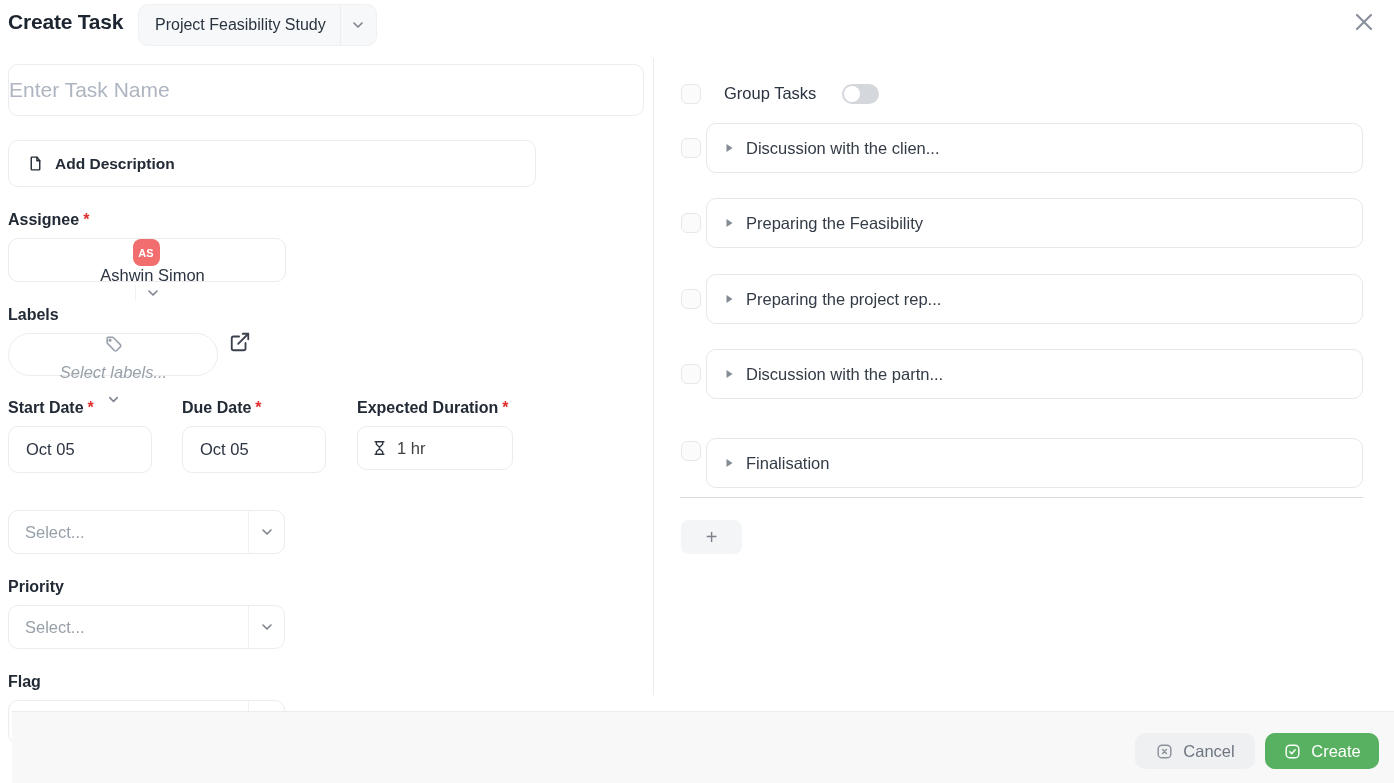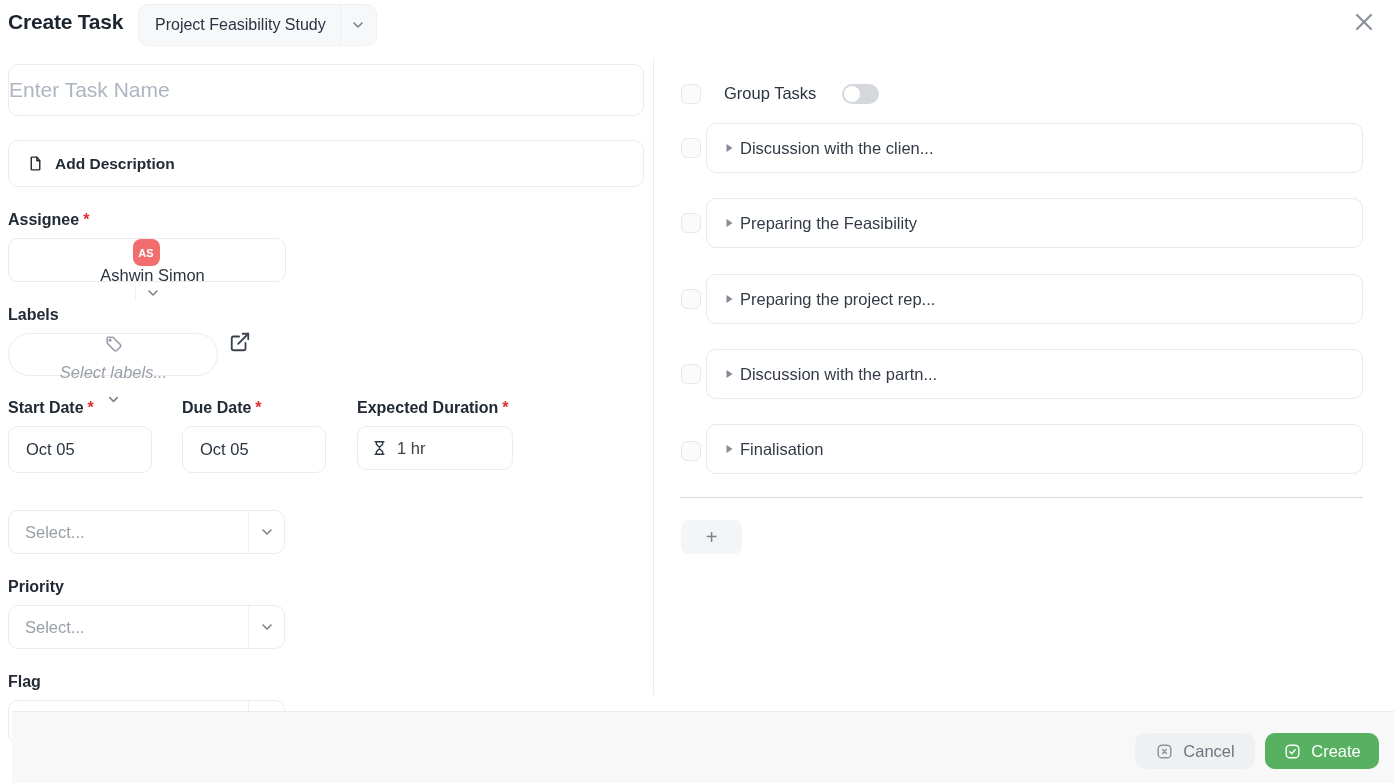--- a/index.html
+++ b/index.html
@@ -29,21 +29,21 @@
   .placeholder-text { color:#98a0aa; font-size:16.5px; }
 
   
   .task-name-input {
     left:8px; top:64px; width:636px; height:52px;
     border:1px solid #ececee; border-radius:10px; padding:0 0;
     font-family:"Liberation Sans", sans-serif;
     font-size:21px; color:#2a3039; outline:none;
   }
   .task-name-input::placeholder { color:#aeb5c0; opacity:1; }
-  .add-desc { left:8px; top:140px; width:636px; height:47px; display:flex; align-items:center; gap:11px; padding-left:18px; cursor:pointer; }
+  .add-desc { left:8px; top:140px; width:528px; height:47px; display:flex; align-items:center; gap:11px; padding-left:18px; cursor:pointer; }
   .add-desc span { font-size:15.5px; font-weight:700; color:#232b36; }
 
   .assignee-label { left:8px; top:211px; }
   .assignee-select { left:8px; top:238px; width:278px; height:44px; display:flex; align-items:center; padding-left:11px; cursor:pointer;flex-direction:column; }
   .avatar {
     width:27px; height:27px; border-radius:8px; background:#f26d6d;
     color:#fff; font-size:11px; font-weight:700;
     display:flex; align-items:center; justify-content:center; margin-right:13px; flex:none;
   }
   .assignee-name { font-size:16.5px; color:#2b3440; flex:1; }
@@ -82,21 +82,21 @@
     background:#fbfbfc; border:1px solid #e7e8ea; cursor:pointer;
   }
   .group-row-cb { left:681px; top:84px; }
   .group-label { left:724px; top:84px; font-size:16.5px; color:#2a3340; }
   .toggle { left:842px; top:84px; width:37px; height:20px; border-radius:10px; background:#d4d7dc; cursor:pointer; }
   .toggle .knob { position:absolute; left:2px; top:2px; width:16px; height:16px; border-radius:50%; background:#ffffff; }
 
   .subtask-card {
     left:706px; width:657px; height:50px;
     border:1px solid #e7e8ea; border-radius:10px; background:#fff;
-    display:flex; align-items:center; gap:5px; padding-left:16px; cursor:pointer;
+    display:flex; align-items:center; gap:11px; padding-left:16px; cursor:pointer;
   }
   .subtask-card .stitle { font-size:16.5px; color:#333b46; }
   .caret { display:flex; align-items:center; }
 
   .subtasks-divider { left:680px; top:497px; width:683px; height:1px; background:#d7d9dd; }
   .add-subtask {
     left:681px; top:520px; width:61px; height:34px;
     background:#f4f5f6; border:none; border-radius:8px;
     font-size:20px; color:#7b828c; cursor:pointer;
     display:flex; align-items:center; justify-content:center;
@@ -275,21 +275,21 @@
 <div class="abs subtask-card" style="top:349px;">
   <span class="caret">
       <svg width="12" height="12" viewBox="0 0 24 24" fill="#848b95">
         <path d="M7 4l12 8-12 8z"></path>
       </svg>
     </span>
   <span class="stitle">Discussion with the partn...</span>
 </div>
 
 <div class="abs checkbox" style="left:681px; top:441px;"></div>
-<div class="abs subtask-card" style="top:424px;">
+<div class="abs subtask-card" style="top:438px;">
   <span class="caret">
       <svg width="12" height="12" viewBox="0 0 24 24" fill="#848b95">
         <path d="M7 4l12 8-12 8z"></path>
       </svg>
     </span>
   <span class="stitle">Finalisation</span>
 </div>
 
 <div class="abs subtasks-divider"></div>
 <button class="abs add-subtask">

